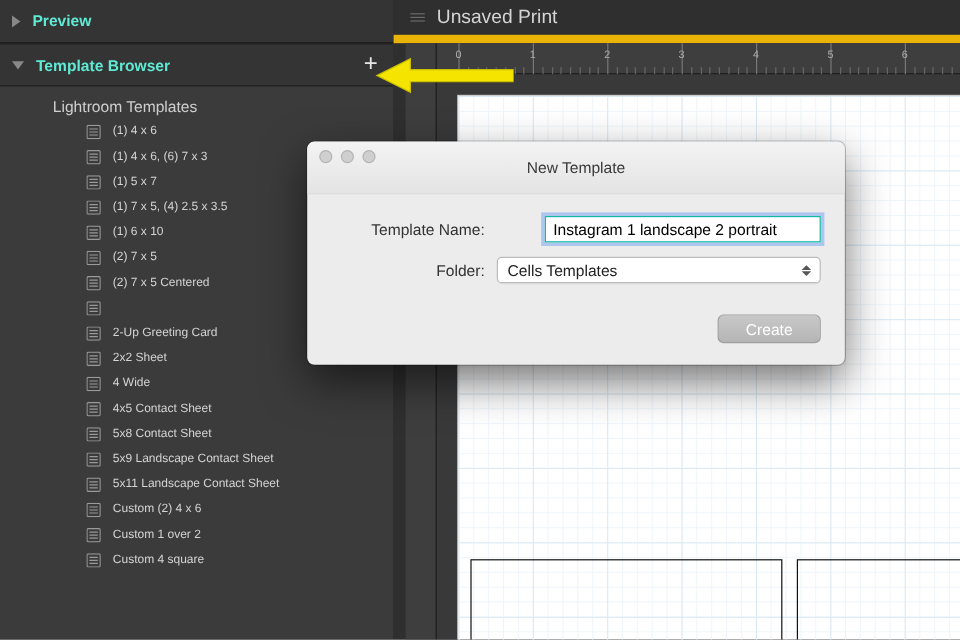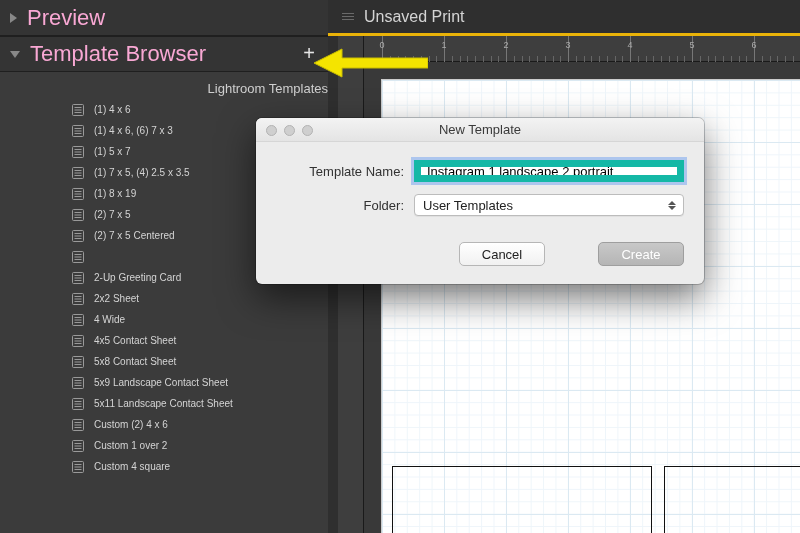--- a/index.html
+++ b/index.html
@@ -15,50 +15,50 @@
     display: flex; align-items: center; height: 36px; padding: 0 10px;
     border-top: 1px solid #1f1f1f; border-bottom: 1px solid #1f1f1f;
     background: #343434;
   }
   .panel-section.preview { border-top: none; }
   .panel-section .tri {
     width: 0; height: 0; border-style: solid; margin-right: 10px;
   }
   .tri-right { border-width: 5px 0 5px 7px; border-color: transparent transparent transparent #888; }
   .tri-down  { border-width: 7px 5px 0 5px; border-color: #888 transparent transparent transparent; }
-  .panel-title { font-size: 22px; color: #f9a8d4; flex: 1; font-weight: 400; }
+  .panel-title { font-size: 13px; color: #5eead4; flex: 1; font-weight: 700; }
   .plus-btn {
     width: 18px; height: 18px; color: #e6e6e6; font-size: 20px; line-height: 16px;
     text-align: center; font-weight: 300; cursor: pointer;
   }
 
   .tree { padding: 6px 0 0 0; font-size: 13px; color: #cfcfcf; }
   .tree-folder {
-    display: flex; align-items: center; padding: 3px 0 3px 36px; justify-content: flex-end;
+    display: flex; align-items: center; padding: 3px 0 3px 36px;
   }
   .tree-folder .tri { margin-right: 8px; }
   .tree-item {
     display: flex; align-items: center; padding: 2px 0 2px 72px; height: 21px;
     color: #d4d4d4; font-size: 10px;
   }
   .doc-icon {
     width: 12px; height: 12px; margin-right: 10px; flex: 0 0 12px;
     position: relative;
   }
   .doc-icon svg { display: block; }
 
   
   .right-area {
     position: absolute; left: 328px; top: 0; right: 0; bottom: 0;
     background: #2f2f2f;
   }
   .tab-bar {
     height: 36px; display: flex; align-items: center;
     background: #2f2f2f; color: #d4d4d4;
-    border-bottom: 3px solid #eab308;
+    border-bottom: 7px solid #eab308;
     text-align: right;
   }
   .tab-grip {
     width: 20px; display: flex; flex-direction: column; gap: 2px; align-items: center; margin: 0 6px 0 10px;
   }
   .tab-grip span { width: 12px; height: 1px; background: #6a6a6a; display: block; }
   .tab-title { font-size: 16px; }
 
   .ruler-h {
     position: absolute; left: 36px; right: 0; top: 36px; height: 26px;
@@ -104,36 +104,37 @@
   }
 
   
   .dialog {
     position: absolute; left: 256px; top: 118px; width: 448px;
     background: #ececec; border-radius: 6px;
     box-shadow: 0 14px 36px rgba(0,0,0,0.55), 0 0 0 1px rgba(0,0,0,0.2);
     font-size: 13px; color: #222;
   }
   .titlebar {
-    height: 24px; display: flex; align-items: center; position: relative;
+    height: 44px; display: flex; align-items: center; position: relative;
     border-bottom: 1px solid #d6d6d6;
     background: linear-gradient(#f3f3f3, #e4e4e4);
     border-radius: 6px 6px 0 0;
   }
   .traffic { display: flex; gap: 7px; position: absolute; left: 10px; top: 7px; }
   .traffic span { width: 11px; height: 11px; border-radius: 50%; background: #cfcfcf; border: 1px solid #b3b3b3; display: block; }
   .dlg-title { flex: 1; text-align: center; font-size: 13px; color: #3a3a3a; }
   .dlg-body { padding: 18px 20px 6px 20px; }
   .row { display: flex; align-items: center; margin-bottom: 12px; }
   .row label { width: 138px; text-align: right; padding-right: 10px; color: #323232; }
   .text-input {
     flex: 1; height: 22px; padding: 2px 6px; font-size: 13px;
-    border: 7px solid #14b8a6; background: #fff; border-radius: 0;
+    border: 1px solid #14b8a6; background: #fff; border-radius: 0;
     box-shadow: 0 0 0 3px rgba(110,160,240,0.5);
     outline: none;
+    margin-left: 40px;
   }
   .select {
     flex: 1; height: 22px; display: flex; align-items: center; justify-content: space-between;
     padding: 0 4px 0 8px; background: #fff; border: 1px solid #bcbcbc; border-radius: 4px;
     box-shadow: 0 1px 0 rgba(0,0,0,0.05);
   }
   .select .chev { width: 14px; display: flex; flex-direction: column; align-items: center; gap: 1px; }
   .select .chev::before, .select .chev::after {
     content: ""; width: 0; height: 0; border-left: 4px solid transparent; border-right: 4px solid transparent;
   }
@@ -217,21 +218,21 @@
         </div>
         <div class="tree-item">
           <span class="doc-icon">
             <svg width="12" height="12" viewBox="0 0 12 12">
               <rect x="0.5" y="0.5" width="11" height="11" rx="1" fill="none" stroke="#9a9a9a"></rect>
               <line x1="2.5" y1="3.5" x2="9.5" y2="3.5" stroke="#9a9a9a"></line>
               <line x1="2.5" y1="6" x2="9.5" y2="6" stroke="#9a9a9a"></line>
               <line x1="2.5" y1="8.5" x2="9.5" y2="8.5" stroke="#9a9a9a"></line>
             </svg>
           </span>
-          <span>(1) 8 x 19</span>
+          <span>(1) 6 x 10</span>
         </div>
         <div class="tree-item">
           <span class="doc-icon">
             <svg width="12" height="12" viewBox="0 0 12 12">
               <rect x="0.5" y="0.5" width="11" height="11" rx="1" fill="none" stroke="#9a9a9a"></rect>
               <line x1="2.5" y1="3.5" x2="9.5" y2="3.5" stroke="#9a9a9a"></line>
               <line x1="2.5" y1="6" x2="9.5" y2="6" stroke="#9a9a9a"></line>
               <line x1="2.5" y1="8.5" x2="9.5" y2="8.5" stroke="#9a9a9a"></line>
             </svg>
           </span>
@@ -470,26 +471,23 @@
     <span class="dlg-title">New Template</span>
   </div>
   <div class="dlg-body">
     <div class="row">
       <label>Template Name:</label>
       <input class="text-input" type="text" value="Instagram 1 landscape 2 portrait" style="">
     </div>
     <div class="row">
       <label>Folder:</label>
       <div class="select">
-        <span>User Templates</span>
+        <span>Cells Templates</span>
         <span class="chev"></span>
       </div>
     </div>
   </div>
   <div class="dlg-buttons">
-    <div class="btn">
-      <span>Cancel</span>
-    </div>
     <div class="btn primary">
       <span>Create</span>
     </div>
   </div>
 </div>
 
 </body></html>

